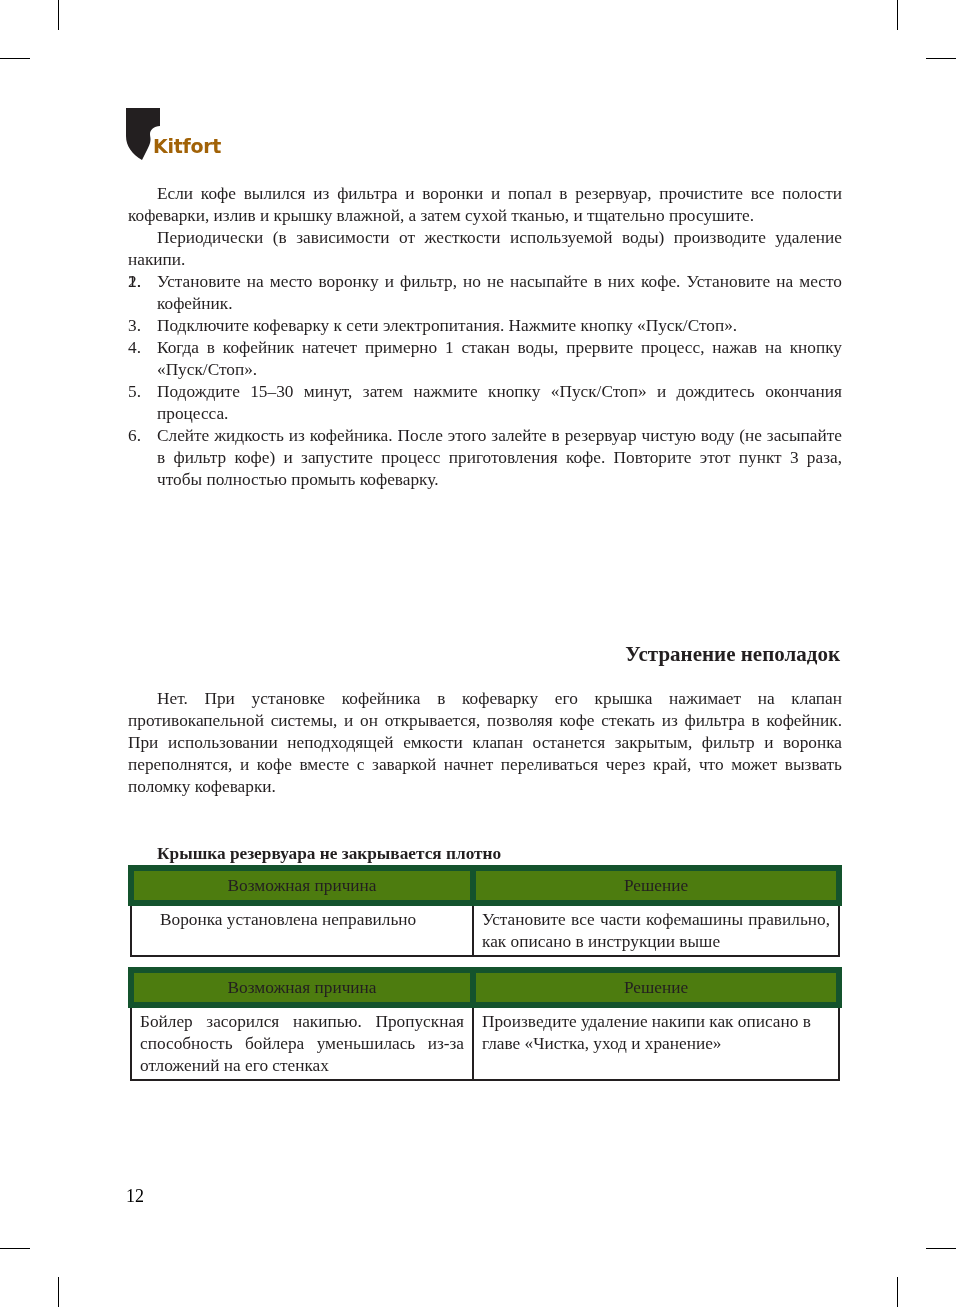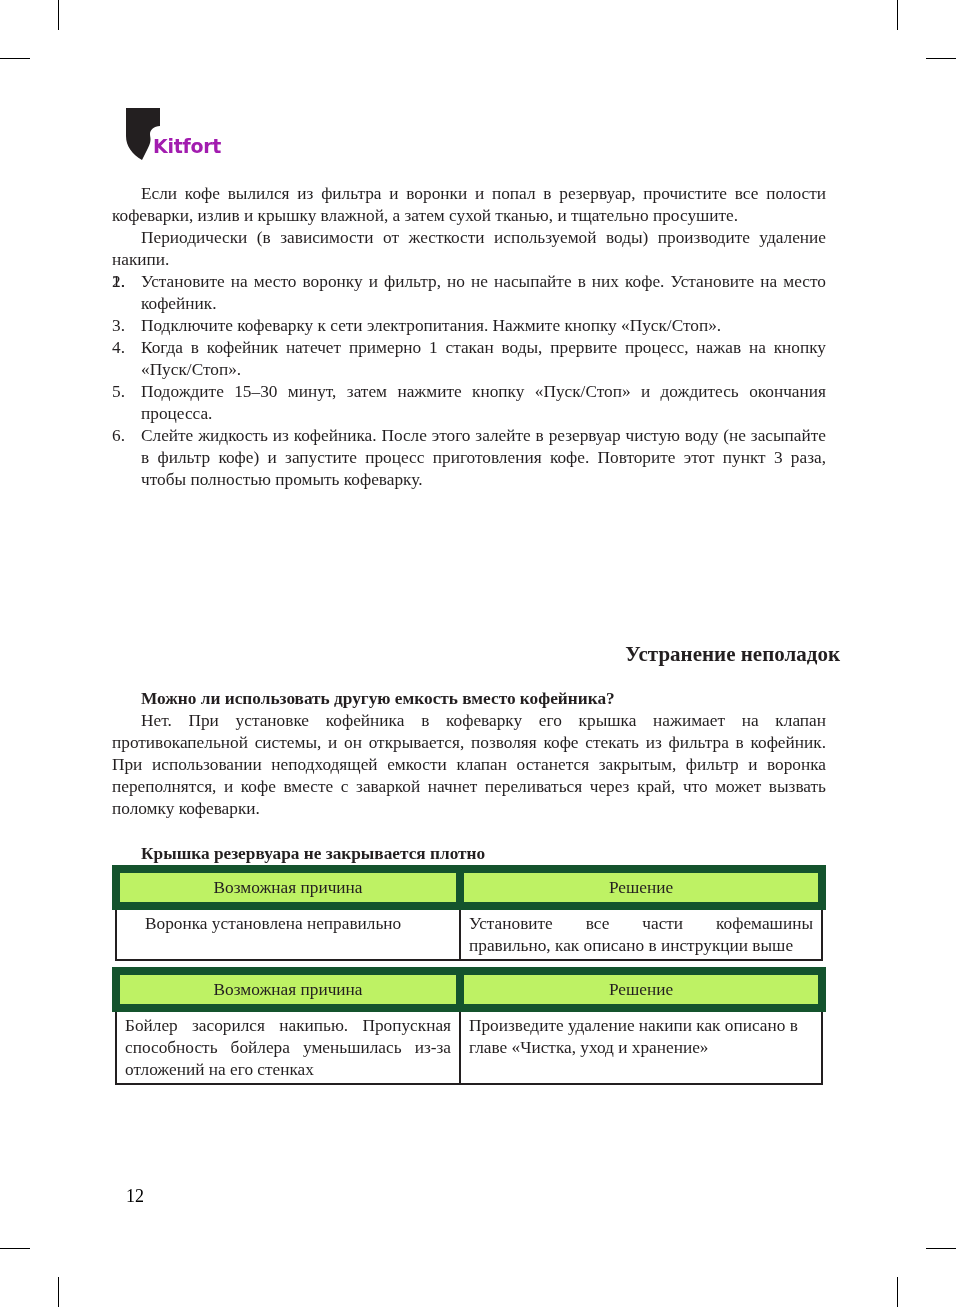--- a/index.html
+++ b/index.html
@@ -1,33 +1,33 @@
 <!DOCTYPE html>
 <html><head>
 <meta charset="utf-8">
 <style>
   html, body { margin:0; padding:0; background:#ffffff; }
   body { width:956px; height:1307px; position:relative; overflow:hidden;
          font-family:"Liberation Serif", serif; color:#231f20; }
   .crop { position:absolute; background:#000; }
   .logo { position:absolute; left:126px; top:108px; width:100px; height:52px; }
   .logo-text { position:absolute; left:153px; top:135px; font-family:"DejaVu Sans", sans-serif;
-               font-weight:bold; font-size:19px; color:#a21caf; letter-spacing:-0.3px; }
-  .content { position:absolute; left:112px; width:714px; font-size:17.3px; line-height:22px; }
+               font-weight:bold; font-size:19px; color:#a16207; letter-spacing:-0.3px; }
+  .content { position:absolute; left:128px; width:714px; font-size:17.3px; line-height:22px; }
   p { margin:0; text-align:justify; }
   .ind { text-indent:29px; }
   .bold { font-weight:bold; }
   ol { margin:0; padding:0; list-style:none; }
   ol li { position:relative; padding-left:29px; text-align:justify; }
   ol li .num { position:absolute; left:0; top:0; }
   .h2 { position:absolute; left:126px; width:714px; top:642px; text-align:right;
         font-weight:bold; font-size:21px; }
   .subhead { font-weight:bold; padding-left:29px; }
   table { border-collapse:collapse; width:714px; font-size:17.3px; line-height:22px; }
-  th { background:#bef264; font-weight:normal; border:8px solid #14532d; padding:4px 8px 3px; text-align:center; }
+  th { background:#4d7c0f; font-weight:normal; border:6px solid #14532d; padding:4px 8px 3px; text-align:center; }
   td { border:2px solid #231f20; padding:3px 8px 2px; vertical-align:top; text-align:justify; }
   .col1 { width:320px; }
   .page-num { position:absolute; left:126px; top:1186px; font-size:18px; color:#000000; }
 </style>
 </head>
 <body>
 
 <div class="crop" style="left:58px;top:0;width:1px;height:30px;"></div>
 <div class="crop" style="left:0;top:58px;width:30px;height:1px;"></div>
 <div class="crop" style="left:897px;top:0;width:1px;height:30px;"></div>
@@ -53,21 +53,20 @@
     <li><span class="num">3.</span><span>Подключите кофеварку к сети электропитания. Нажмите кнопку «Пуск/Стоп».</span></li>
     <li><span class="num">4.</span><span>Когда в кофейник натечет примерно 1 стакан воды, прервите процесс, нажав на кнопку «Пуск/Стоп».</span></li>
     <li><span class="num">5.</span><span>Подождите 15–30 минут, затем нажмите кнопку «Пуск/Стоп» и дождитесь окончания процесса.</span></li>
     <li><span class="num">6.</span><span>Слейте жидкость из кофейника. После этого залейте в резервуар чистую воду (не засыпайте в фильтр кофе) и запустите процесс приготовления кофе. Повторите этот пункт 3 раза, чтобы полностью промыть кофеварку.</span></li>
   </ol>
 </div>
 
 <div class="h2">Устранение неполадок</div>
 
 <div class="content" style="top:688px;">
-  <p class="subhead">Можно ли использовать другую емкость вместо кофейника?</p>
   <p class="ind">Нет. При установке кофейника в кофеварку его крышка нажимает на клапан противокапельной системы, и он открывается, позволяя кофе стекать из фильтра в кофейник. При использовании неподходящей емкости клапан останется закрытым, фильтр и воронка переполнятся, и кофе вместе с заваркой начнет переливаться через край, что может вызвать поломку кофеварки.</p>
 </div>
 
 <div class="content" style="top:843px;">
   <p class="subhead" style="margin-bottom:0;">Крышка резервуара не закрывается плотно</p>
   <table>
     <tbody>
         <tr>
       <th class="col1">Возможная причина</th>
       <th>Решение</th>

